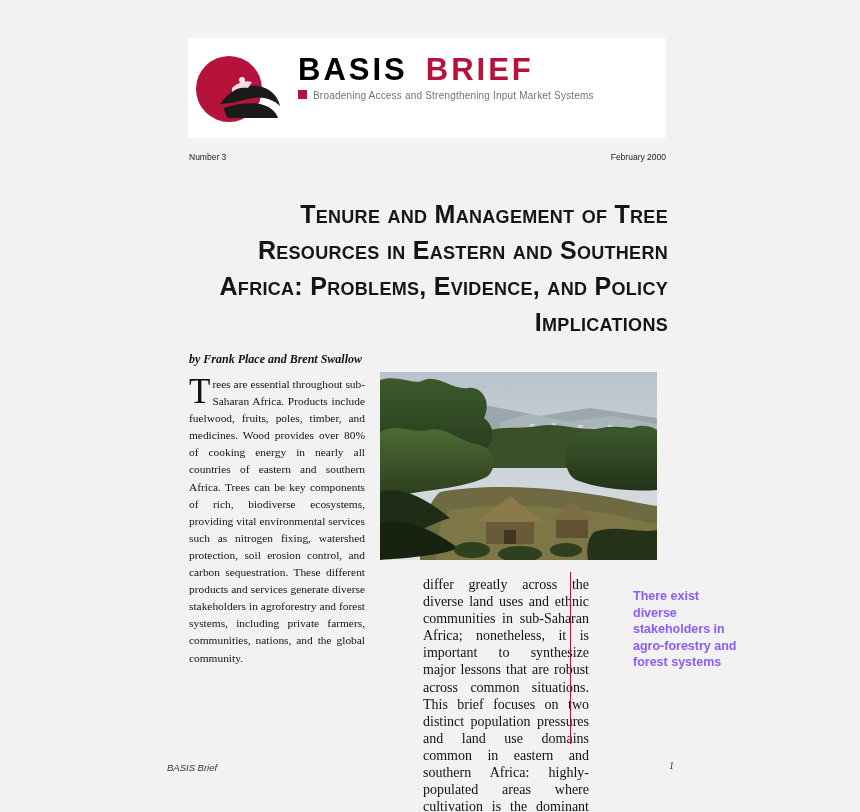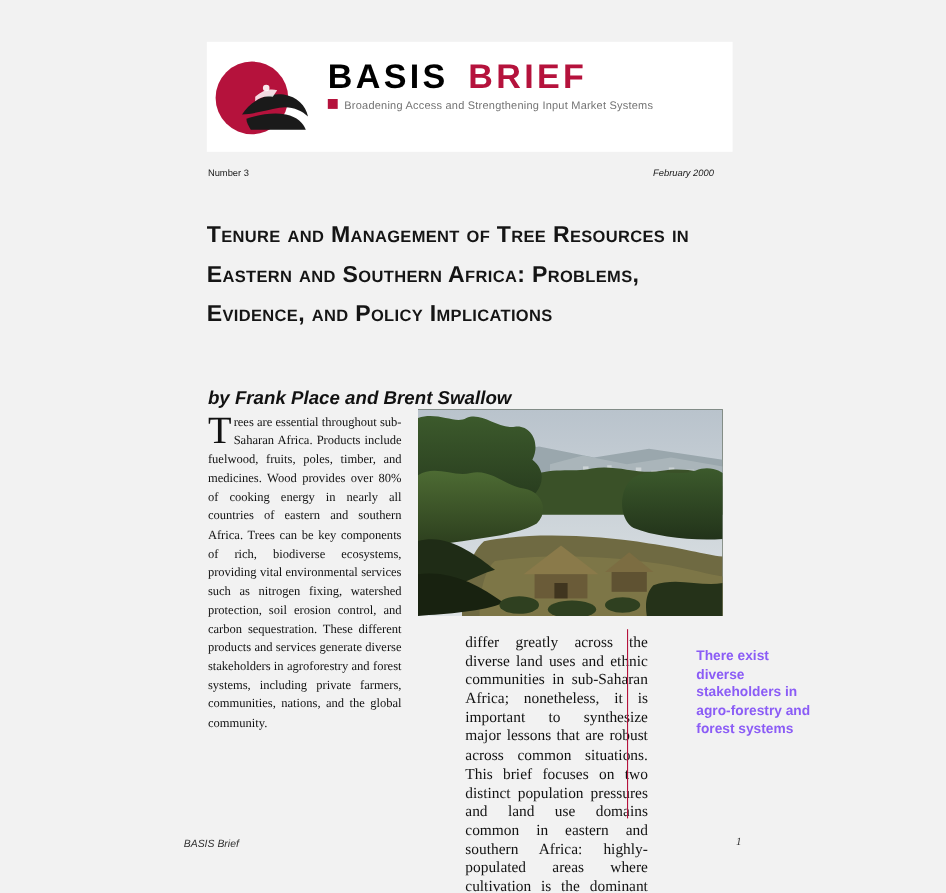--- a/index.html
+++ b/index.html
@@ -95,46 +95,47 @@
     position: absolute;
     left: 189px;
     top: 152px;
     width: 477px;
     height: 12px;
     font-family: "Liberation Sans", sans-serif;
     font-size: 8.5px;
     color: #1a1a1a;
   }
   .issue-left { position: absolute; left: 0; top: 0; text-align: center; }
-  .issue-right { position: absolute; right: 17px; top: 0; font-style: italic; }
+  .issue-right { position: absolute; right: 0; top: 0; }
 
   
   .headline {
     position: absolute;
     left: 188px;
     top: 196px;
     width: 480px;
     font-family: "Liberation Sans", sans-serif;
     font-weight: bold;
-    font-size: 21px;
+    font-size: 25px;
     line-height: 36px;
     color: #151515;
     letter-spacing: 0.3px;
     font-variant: small-caps;
+    text-align: right;
   }
 
   
   .byline {
     position: absolute;
     left: 189px;
     top: 352px;
-    font-family: Liberation Sans, sans-serif;
+    font-family: Liberation Serif, serif;
     font-style: italic;
     font-weight: bold;
-    font-size: 17px;
+    font-size: 12px;
     color: #111111;
   }
 
   
   .col1 {
     position: absolute;
     left: 189px;
     top: 376px;
     width: 176px;
     font-size: 11.4px;

